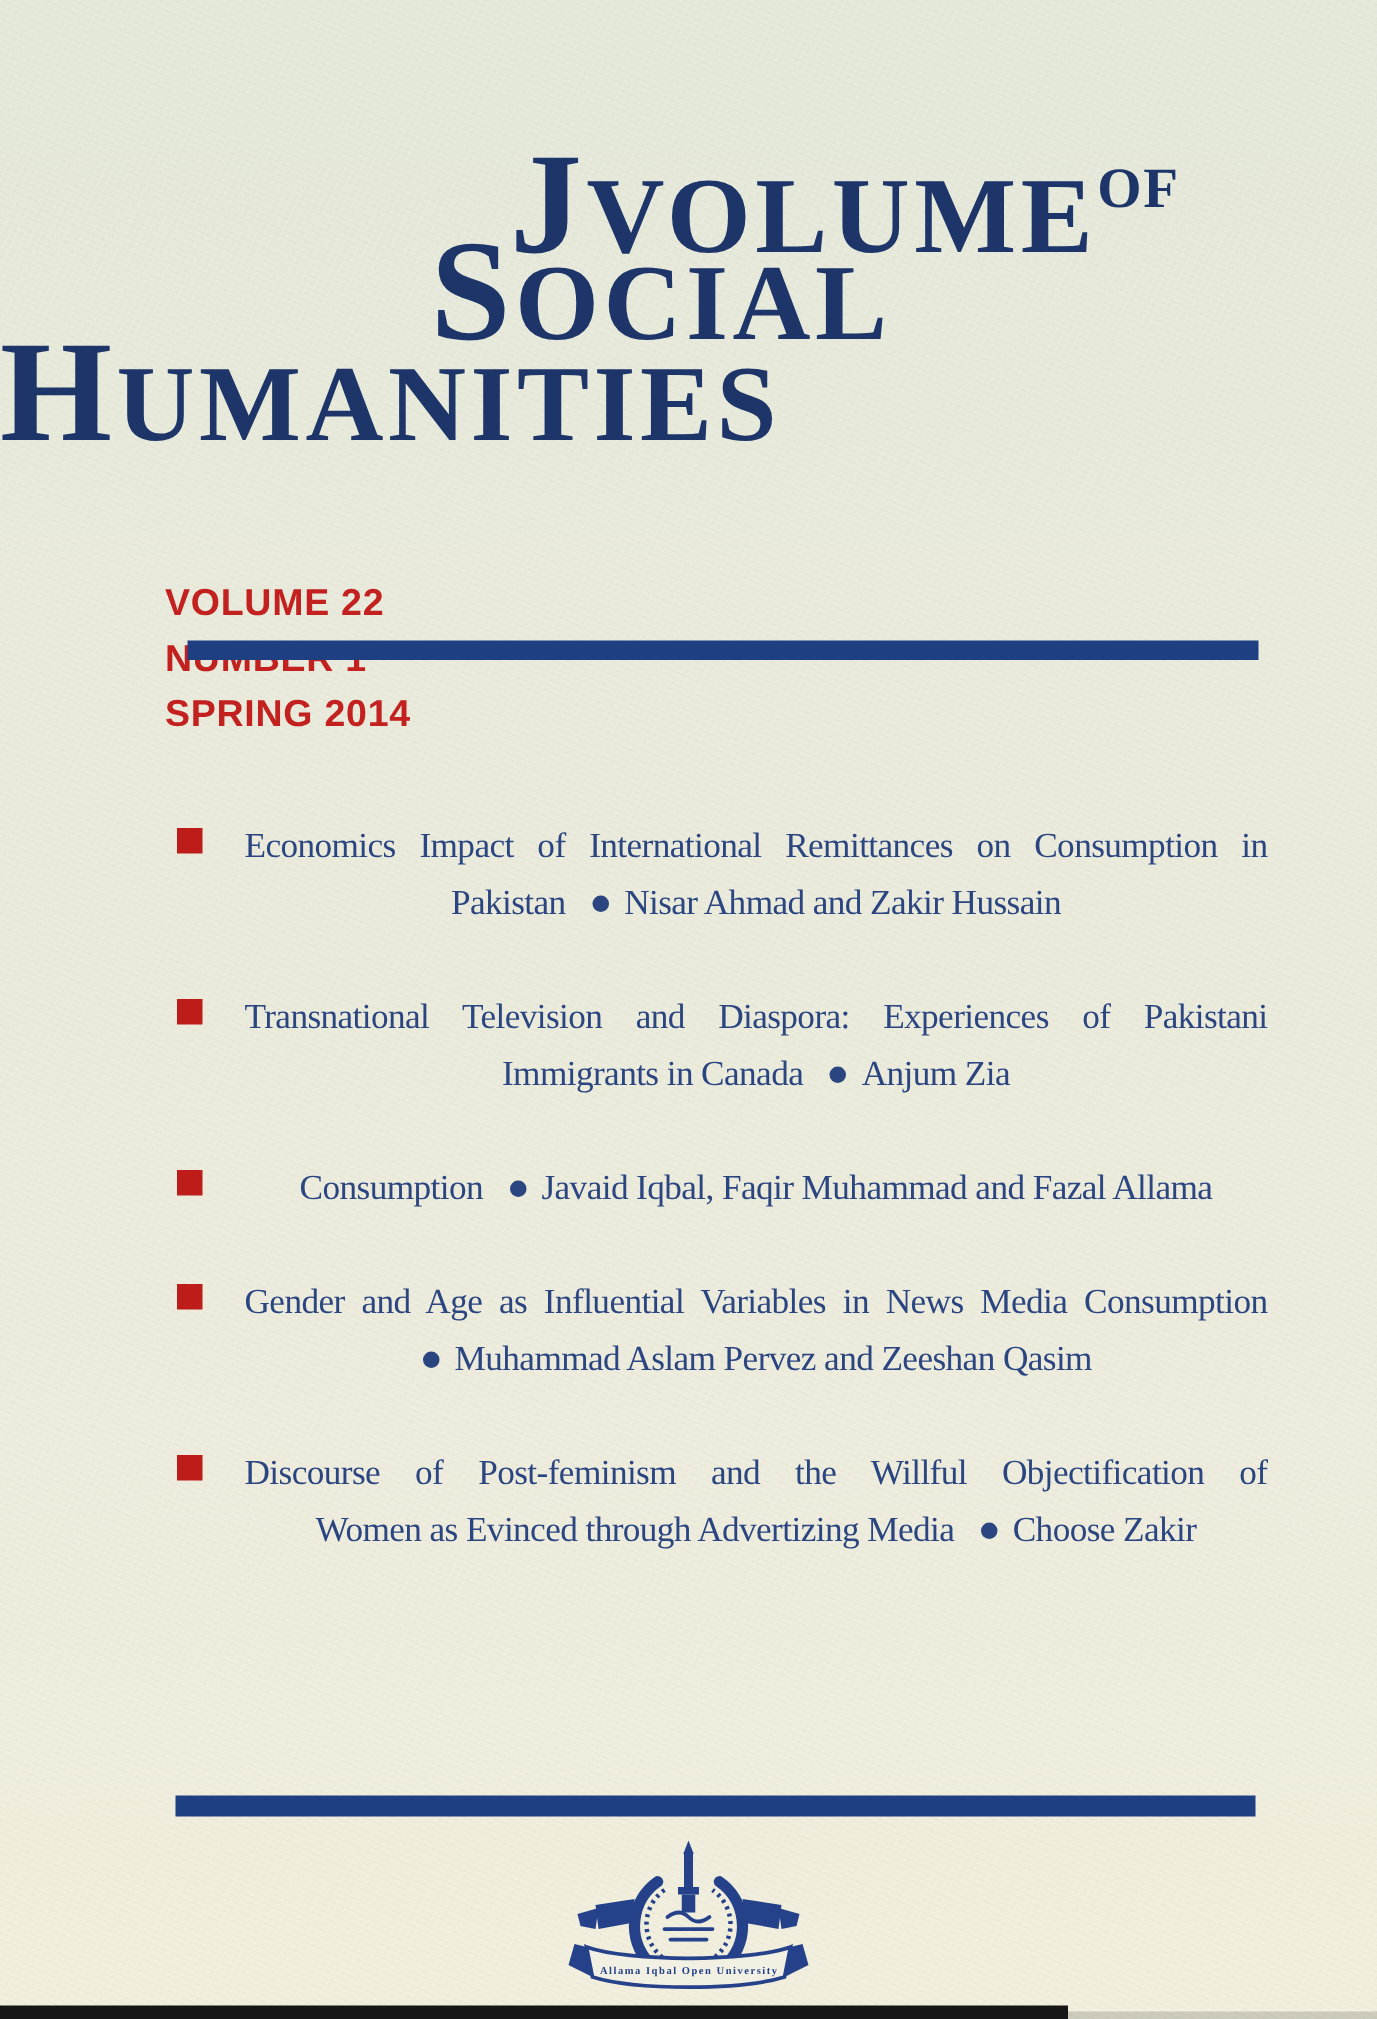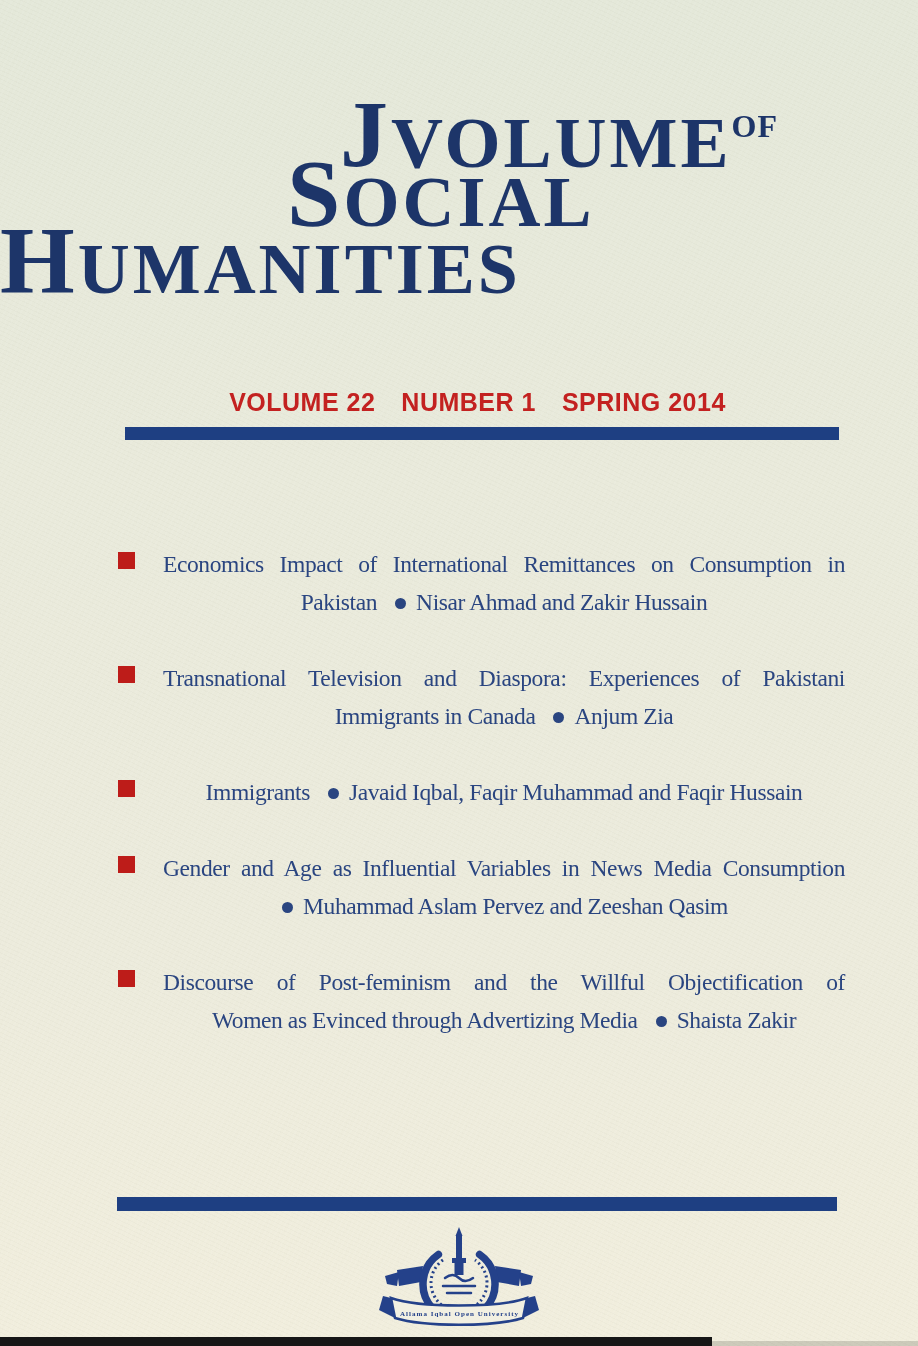--- a/index.html
+++ b/index.html
@@ -12,32 +12,32 @@
     content:"";position:absolute;inset:0;pointer-events:none;
     background:
       repeating-linear-gradient(115deg, rgba(255,255,255,.05) 0 2px, rgba(0,0,0,0) 2px 5px),
       repeating-linear-gradient(25deg, rgba(120,120,100,.03) 0 1px, rgba(0,0,0,0) 1px 4px);
   }
   
   .title-block{position:absolute;top:93px;left:0;right:0;color:#1d3569;font-weight:700;letter-spacing:3px;}
   .t-line{height:67px;line-height:67px;white-space:nowrap;}
   .t-line .ini{font-size:96px;}
   .t-line .rest{font-size:72px;}
-  .sup-of{font-size:32px;vertical-align:30px;letter-spacing:1px;}
+  .sup-of{font-size:38px;vertical-align:30px;letter-spacing:1px;}
   .sup-and{font-size:30px;vertical-align:24px;letter-spacing:1px;}
   .tl1{padding-left:340px;}
   .tl2{padding-left:287px;}
   .tl3{padding-left:253px;}
   .tl4{}
   
   .issue-line{
     position:absolute;top:388px;left:110px;width:735px;
-    display:flex;justify-content:center;gap:26px;
+    display:flex;justify-content:center;gap:8px;
     font-family:"Liberation Sans","DejaVu Sans",sans-serif;
-    font-size:25px;font-weight:700;color:#c32120;letter-spacing:.5px;white-space:nowrap;
+    font-size:25px;font-weight:700;color:#c32120;letter-spacing:.5px;white-space:nowrap;flex-direction:column;
   }
   
   .rule{position:absolute;background:#1e3f82;}
   .rule-top{top:427px;left:125px;width:714px;height:13px;}
   .rule-bottom{top:1197px;left:117px;width:720px;height:14px;}
   
   .articles{position:absolute;top:545px;left:110px;width:735px;color:#2a4580;}
   .art{position:relative;padding-left:53px;margin-bottom:38px;
        font-size:23.5px;line-height:38px;letter-spacing:-.4px;}
   .art .sq{position:absolute;left:8px;top:7px;width:17px;height:17px;background:#bd1c19;}
@@ -80,33 +80,33 @@
     </div>
 
     <div class="art">
       <div class="sq"></div>
       <div class="l1">Transnational Television and Diaspora: Experiences of Pakistani</div>
       <div class="l2"><span class="t2">Immigrants in Canada</span><span class="dot"></span><span>Anjum Zia</span></div>
     </div>
 
     <div class="art">
       <div class="sq"></div>
-      <div class="l2"><span class="t2">Immigrants</span><span class="dot"></span><span>Javaid Iqbal, Faqir Muhammad and Faqir Hussain</span></div>
+      <div class="l2"><span class="t2">Consumption</span><span class="dot"></span><span>Javaid Iqbal, Faqir Muhammad and Fazal Allama</span></div>
     </div>
 
     <div class="art">
       <div class="sq"></div>
       <div class="l1">Gender and Age as Influential Variables in News Media Consumption</div>
       <div class="l2"><span class="t2"></span><span class="dot"></span><span>Muhammad Aslam Pervez and Zeeshan Qasim</span></div>
     </div>
 
     <div class="art">
       <div class="sq"></div>
       <div class="l1">Discourse of Post-feminism and the Willful Objectification of</div>
-      <div class="l2"><span class="t2">Women as Evinced through Advertizing Media</span><span class="dot"></span><span>Shaista Zakir</span></div>
+      <div class="l2"><span class="t2">Women as Evinced through Advertizing Media</span><span class="dot"></span><span>Choose Zakir</span></div>
     </div>
 
   </div>
 
   <div class="rule rule-bottom"></div>
 
   <svg class="logo" width="200" height="112" viewBox="0 0 200 112">
 
     <polygon points="24,70 40,74 36,92 20,84" fill="#24418a"></polygon>
     <polygon points="160,74 176,70 180,84 164,92" fill="#24418a"></polygon>

